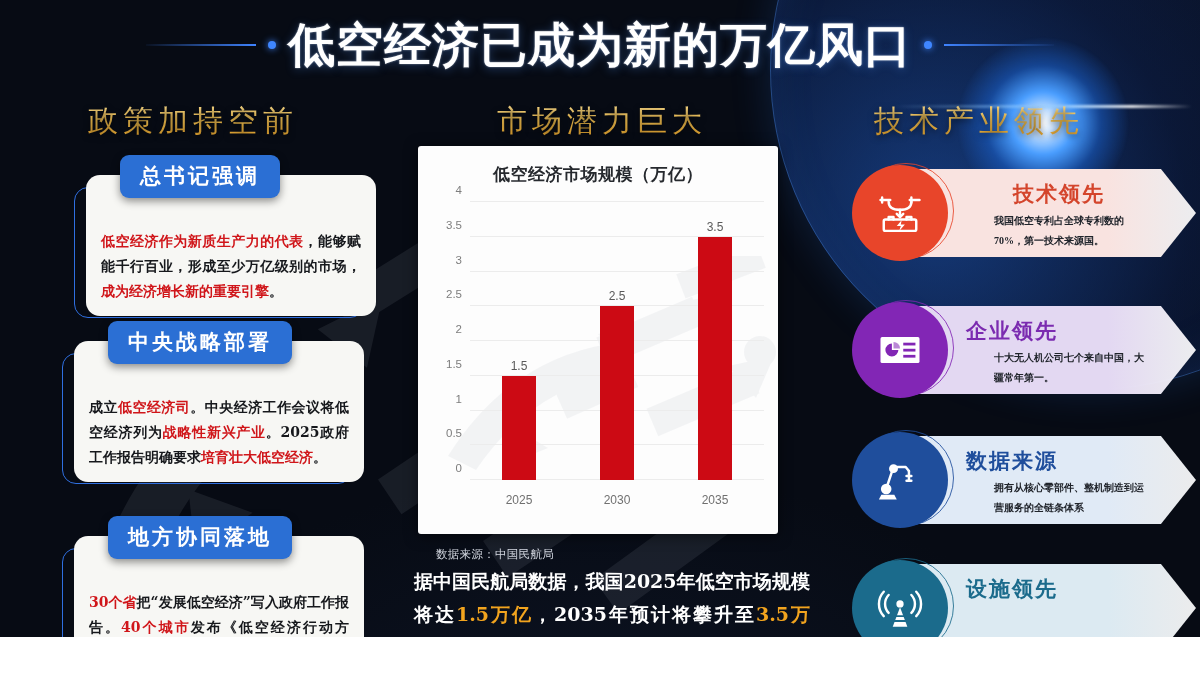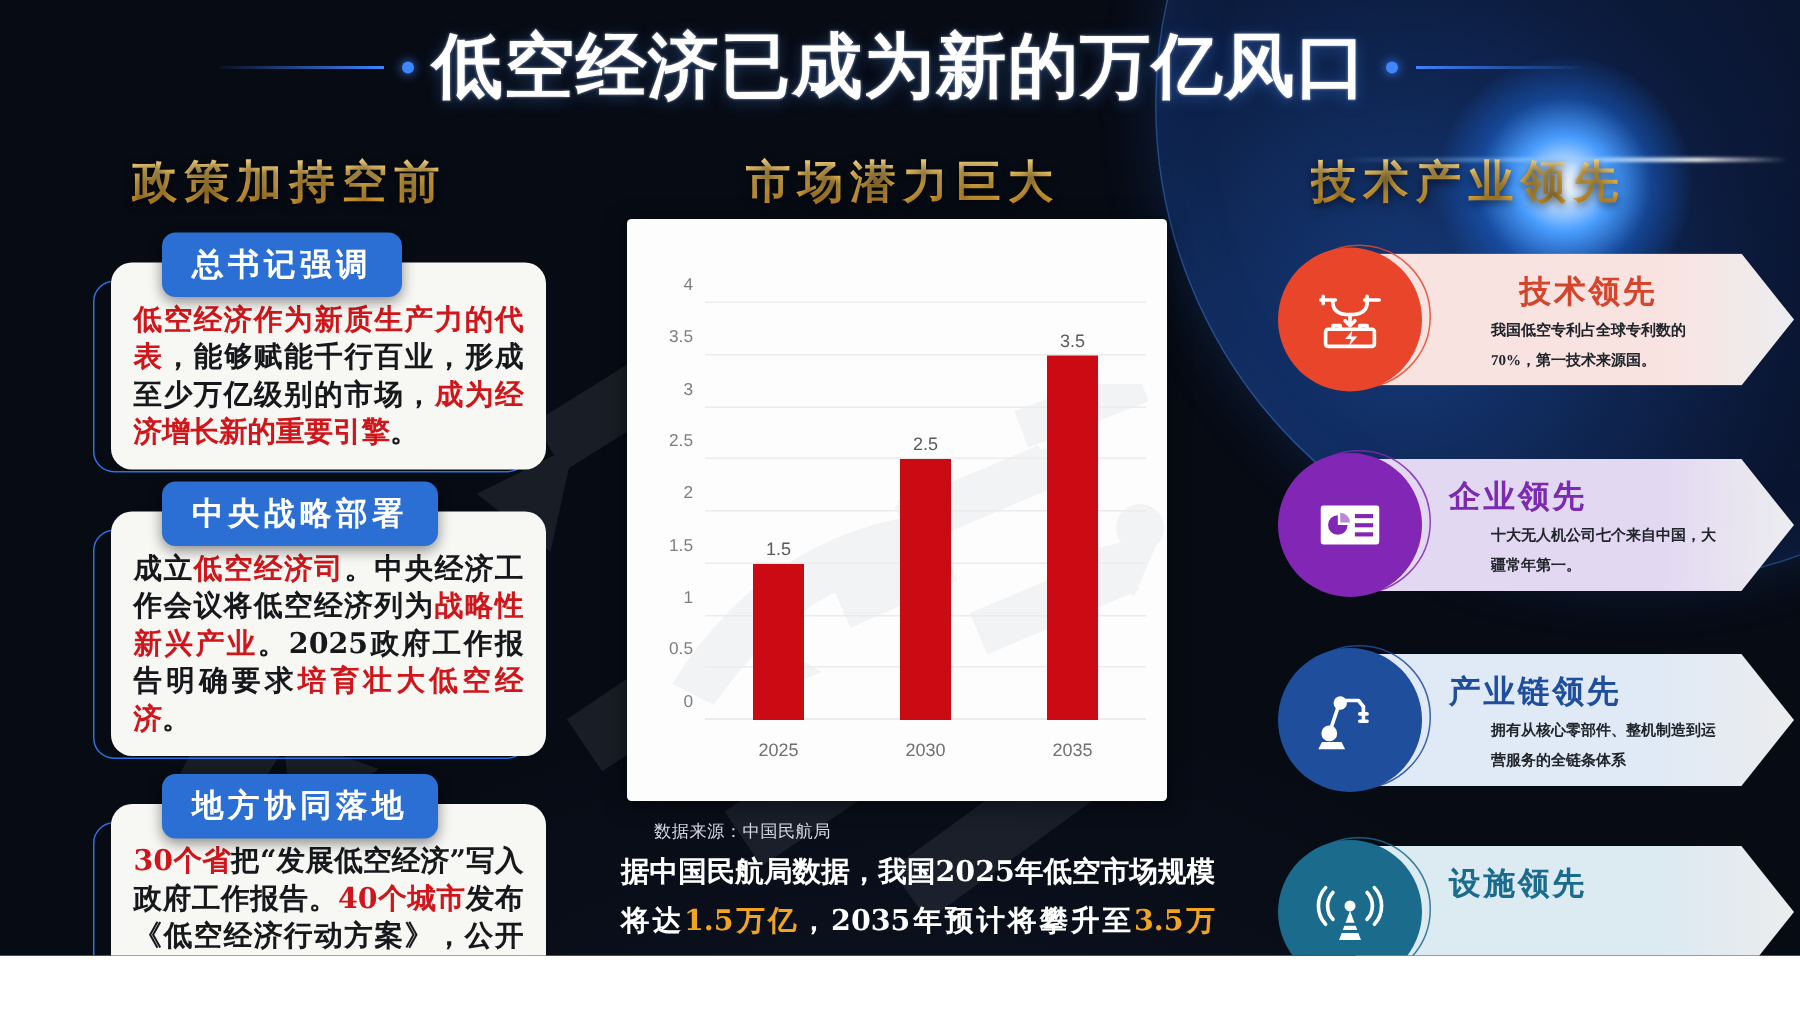--- a/index.html
+++ b/index.html
@@ -71,21 +71,21 @@
     font-family: "DejaVu Serif", "Liberation Serif", serif;
     font-size: 47px; font-weight: 700; color: #ffffff;
     letter-spacing: 1px; line-height: 62px;
     text-shadow: 0 2px 10px rgba(80,150,255,0.35), 0 0 2px rgba(255,255,255,0.6);
   }
 
   
   .sec-head {
     position: absolute; z-index: 6;
     font-family: "DejaVu Serif", "Liberation Serif", serif;
-    font-size: 30px; font-weight: 700; letter-spacing: 5px;
+    font-size: 30px; font-weight: 400; letter-spacing: 5px;
     background: linear-gradient(180deg, #ffe39a 0%, #f6c453 45%, #e09a22 100%);
     -webkit-background-clip: text; background-clip: text;
     -webkit-text-fill-color: transparent; color: #f0b63c;
     text-shadow: 0 2px 6px rgba(0,0,0,0.6);
     white-space: nowrap;
   }
   #sec-left   { left: 88px;  top: 101px; }
   #sec-mid    { left: 497px; top: 101px; }
   #sec-right  { left: 874px; top: 101px; }
 
@@ -104,26 +104,27 @@
     position: absolute; left: 34px; top: -20px; z-index: 3;
     background: #2b6fd4; border-radius: 9px;
     padding: 7px 20px 8px 20px;
     font-family: "DejaVu Serif", "Liberation Serif", serif;
     font-size: 21px; font-weight: 700; color: #fff; letter-spacing: 3px;
     white-space: nowrap;
     box-shadow: 0 3px 9px rgba(0,0,0,0.45);
   }
   .pc-text {
     font-family: "DejaVu Serif", "Liberation Serif", serif;
-    font-size: 19px; line-height: 25px; color: #16181c; font-weight: 700;
+    font-size: 14px; line-height: 25px; color: #16181c; font-weight: 700;
     text-align: justify;
+    margin-top: 28px;
   }
   .pc-text .hl { color: #d0161a; }
 
-  #card1 { left: 74px; top: 175px; }
+  #card1 { left: 86px; top: 175px; }
   #card2 { left: 74px; top: 341px; }
   #card3 { left: 74px; top: 536px; }
 
   
   .chart-panel {
     position: absolute; left: 418px; top: 146px;
     width: 360px; height: 388px;
     background: #fdfdfd; border-radius: 3px; z-index: 5;
     box-shadow: 0 2px 14px rgba(0,0,0,0.5);
     overflow: hidden;
@@ -268,20 +269,21 @@
 
   <div class="policy-card" id="card3">
     <div class="pc-frame"></div>
     <div class="pc-badge">地方协同落地</div>
     <div class="pc-body">
       <div class="pc-text"><span class="hl">30个省</span><span>把“发展低空经济”写入政府工作报告。</span><span class="hl">40个城市</span><span>发布《低空经济行动方案》，公开的</span><span class="hl">政府投资预算已超万亿</span><span>。</span></div>
     </div>
   </div>
 
   <div class="chart-panel">
+    <div class="chart-title">低空经济市场规模（万亿）</div>
     <div class="chart-wm">
       <svg viewBox="0 0 330 240" xmlns="http://www.w3.org/2000/svg">
         <g fill="#9aa3b0">
           <path d="M0 200 q60 -95 160 -112 l8 30 q-86 16 -140 96 z"></path>
           <path d="M150 78 l48 -12 -20 44 z"></path>
           <path d="M60 168 l40 24 -44 18 z"></path>
           <path d="M110 120 h78 v28 h-78 z" transform="rotate(-24 149 134)"></path>
           <path d="M150 60 h104 v30 h-104 z" transform="rotate(-23 202 75)"></path>
           <path d="M235 46 l46 -10 -18 44 z"></path>
           <path d="M200 130 h110 v30 h-110 z" transform="rotate(-23 255 145)"></path>
@@ -376,21 +378,21 @@
       <svg viewBox="0 0 64 64" fill="none" stroke="#fff" stroke-width="3" stroke-linecap="round" stroke-linejoin="round">
         <circle cx="24" cy="18" r="4" fill="#fff"></circle>
         <path d="M27 16h12l4 5"></path>
         <path d="M43 21v6M40 27h6M40 33h6M43 27v6"></path>
         <path d="M22 22L16 40"></path>
         <circle cx="15" cy="43" r="5" fill="#fff"></circle>
         <path d="M9 50h16l3 6H6z" fill="#fff" stroke="none"></path>
       </svg>
     </div>
     <div class="ti-banner" style="background: linear-gradient(90deg, rgb(224, 234, 246) 0%, rgb(224, 234, 246) 70%, rgba(255, 255, 255, 0.92) 100%);">
-      <div class="ti-title" style="color: rgb(31, 78, 156);">产业链领先</div>
+      <div class="ti-title" style="color: rgb(31, 78, 156);">数据来源</div>
       <div class="ti-desc">拥有从核心零部件、整机制造到运营服务的全链条体系</div>
     </div>
   </div>
 
   <div class="tech-item" id="tech4">
     <div class="ti-ring" style="border-color: rgb(27, 107, 140); opacity: 0.85;"></div>
     <div class="ti-circle" style="background: rgb(27, 107, 140);">
       <svg viewBox="0 0 64 64" fill="none" stroke="#fff" stroke-width="3" stroke-linecap="round">
         <path d="M18 16a16 16 0 000 22M12 12a22 22 0 000 30"></path>
         <path d="M46 16a16 16 0 010 22M52 12a22 22 0 010 30"></path>

